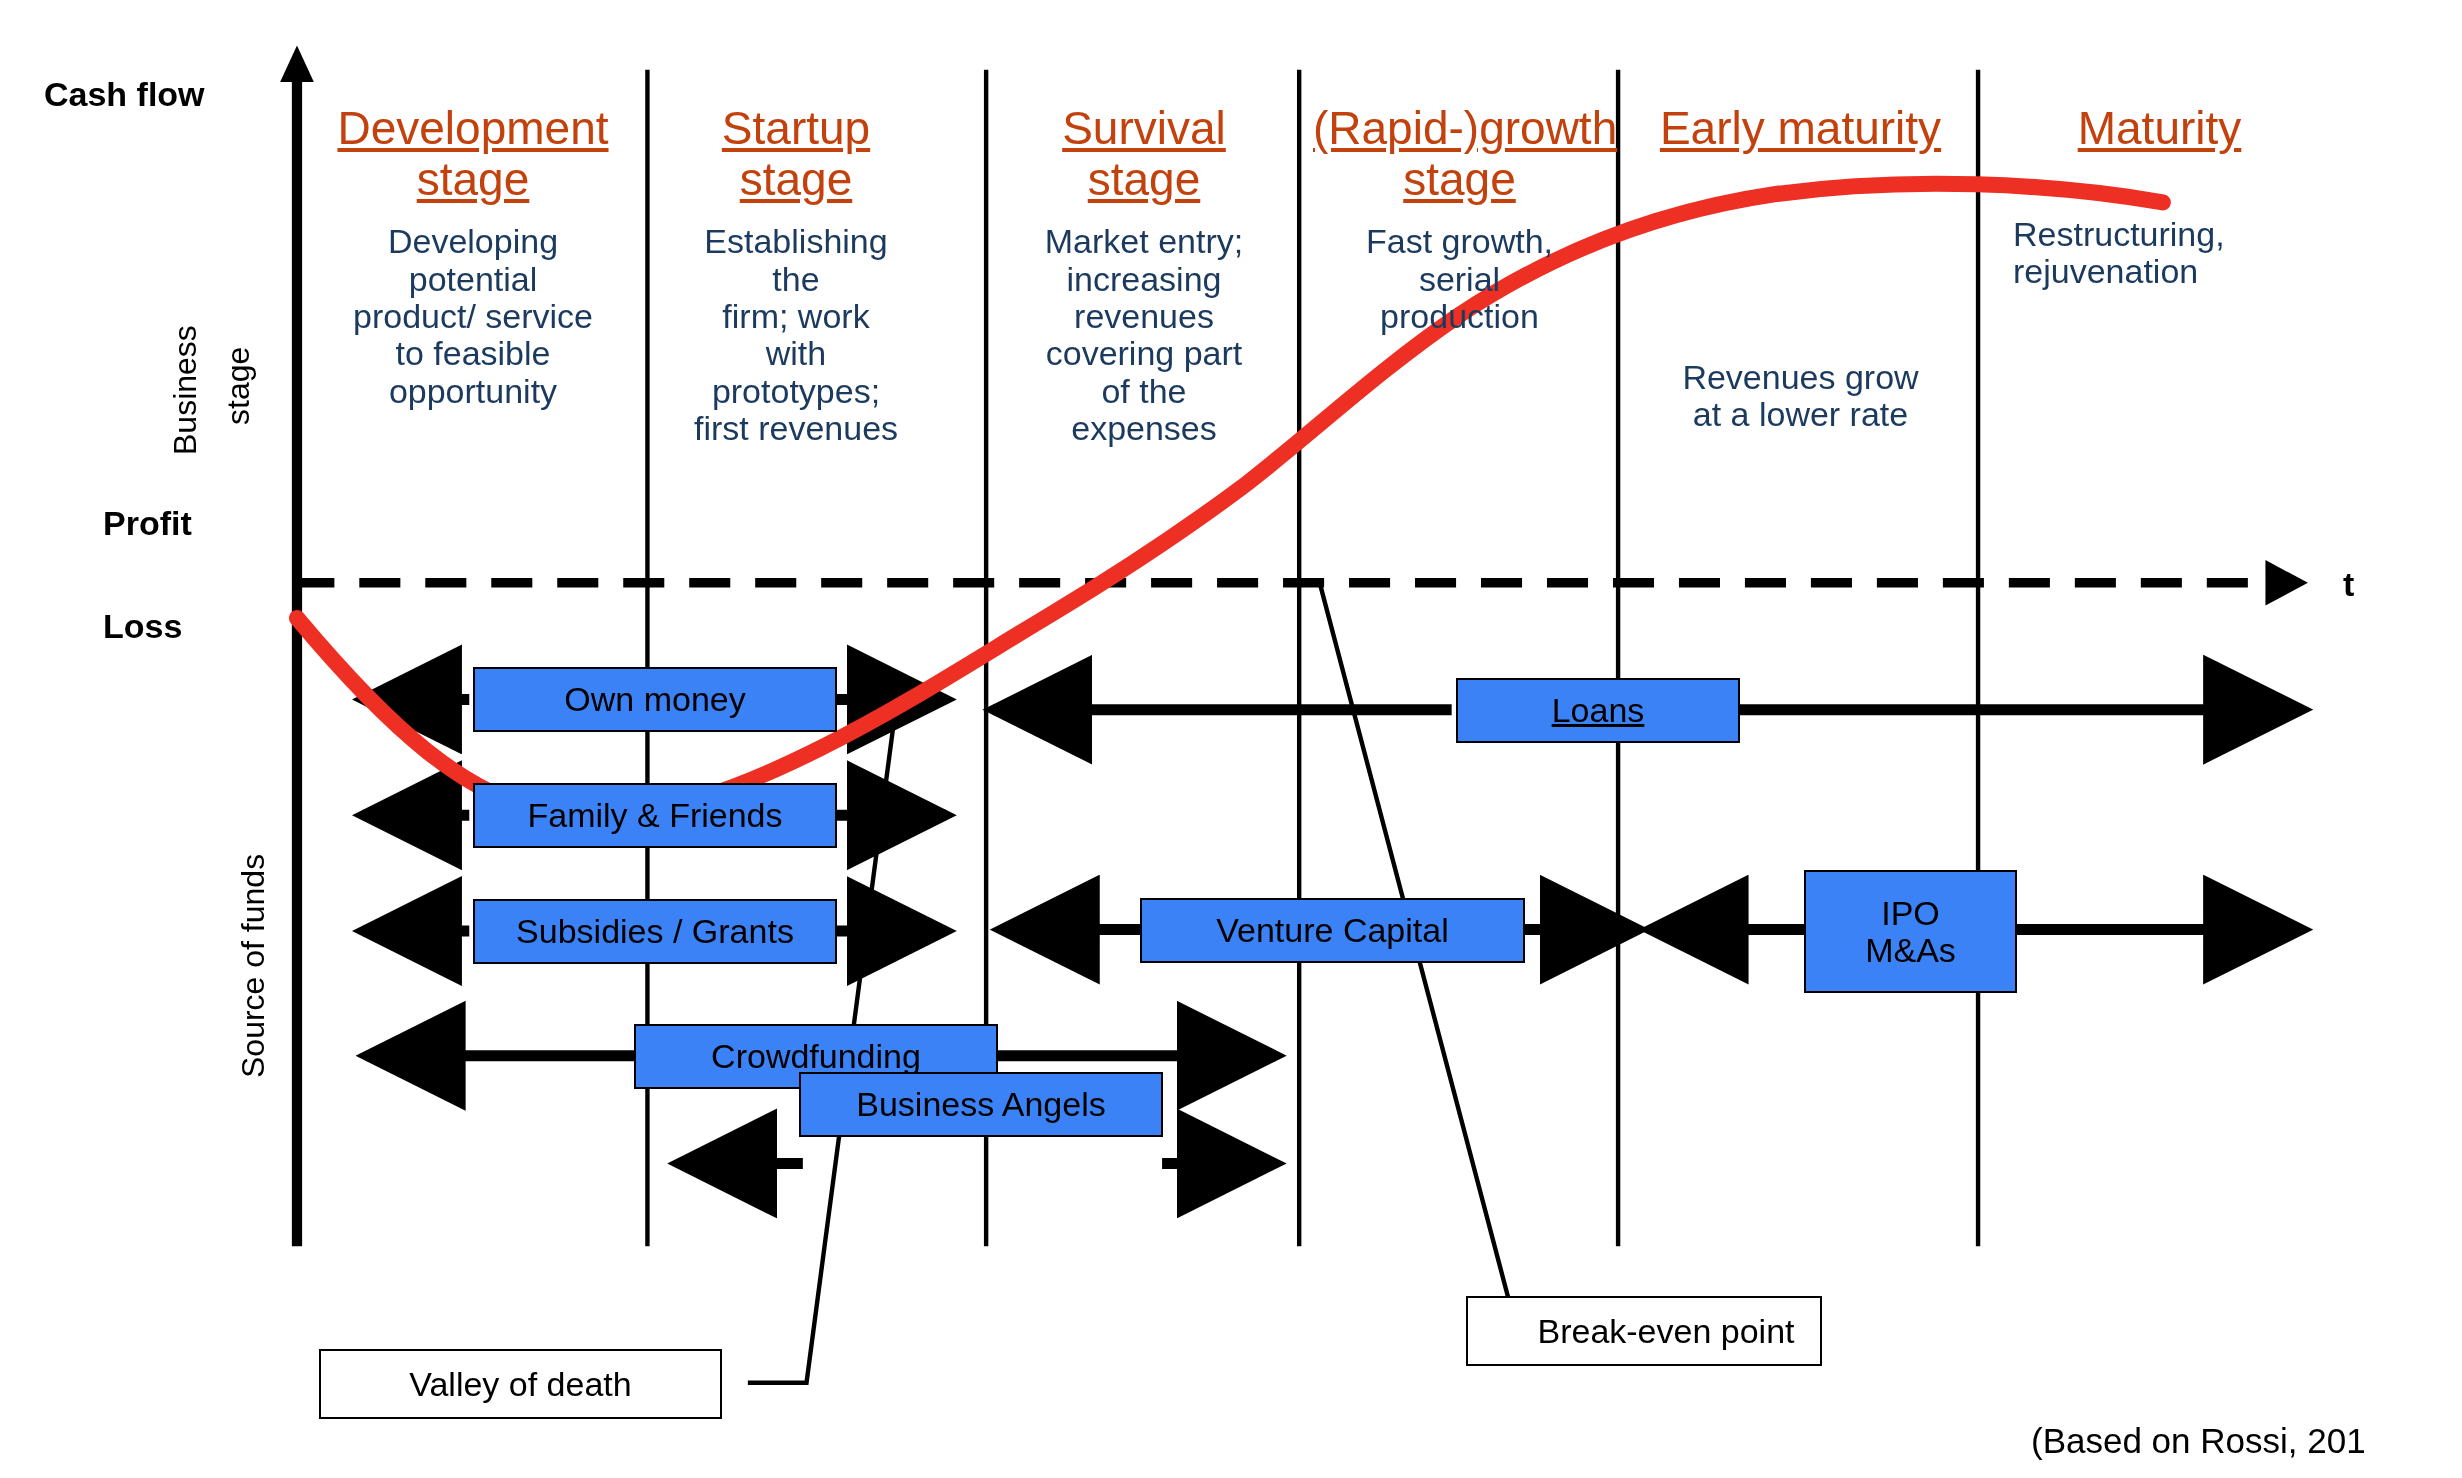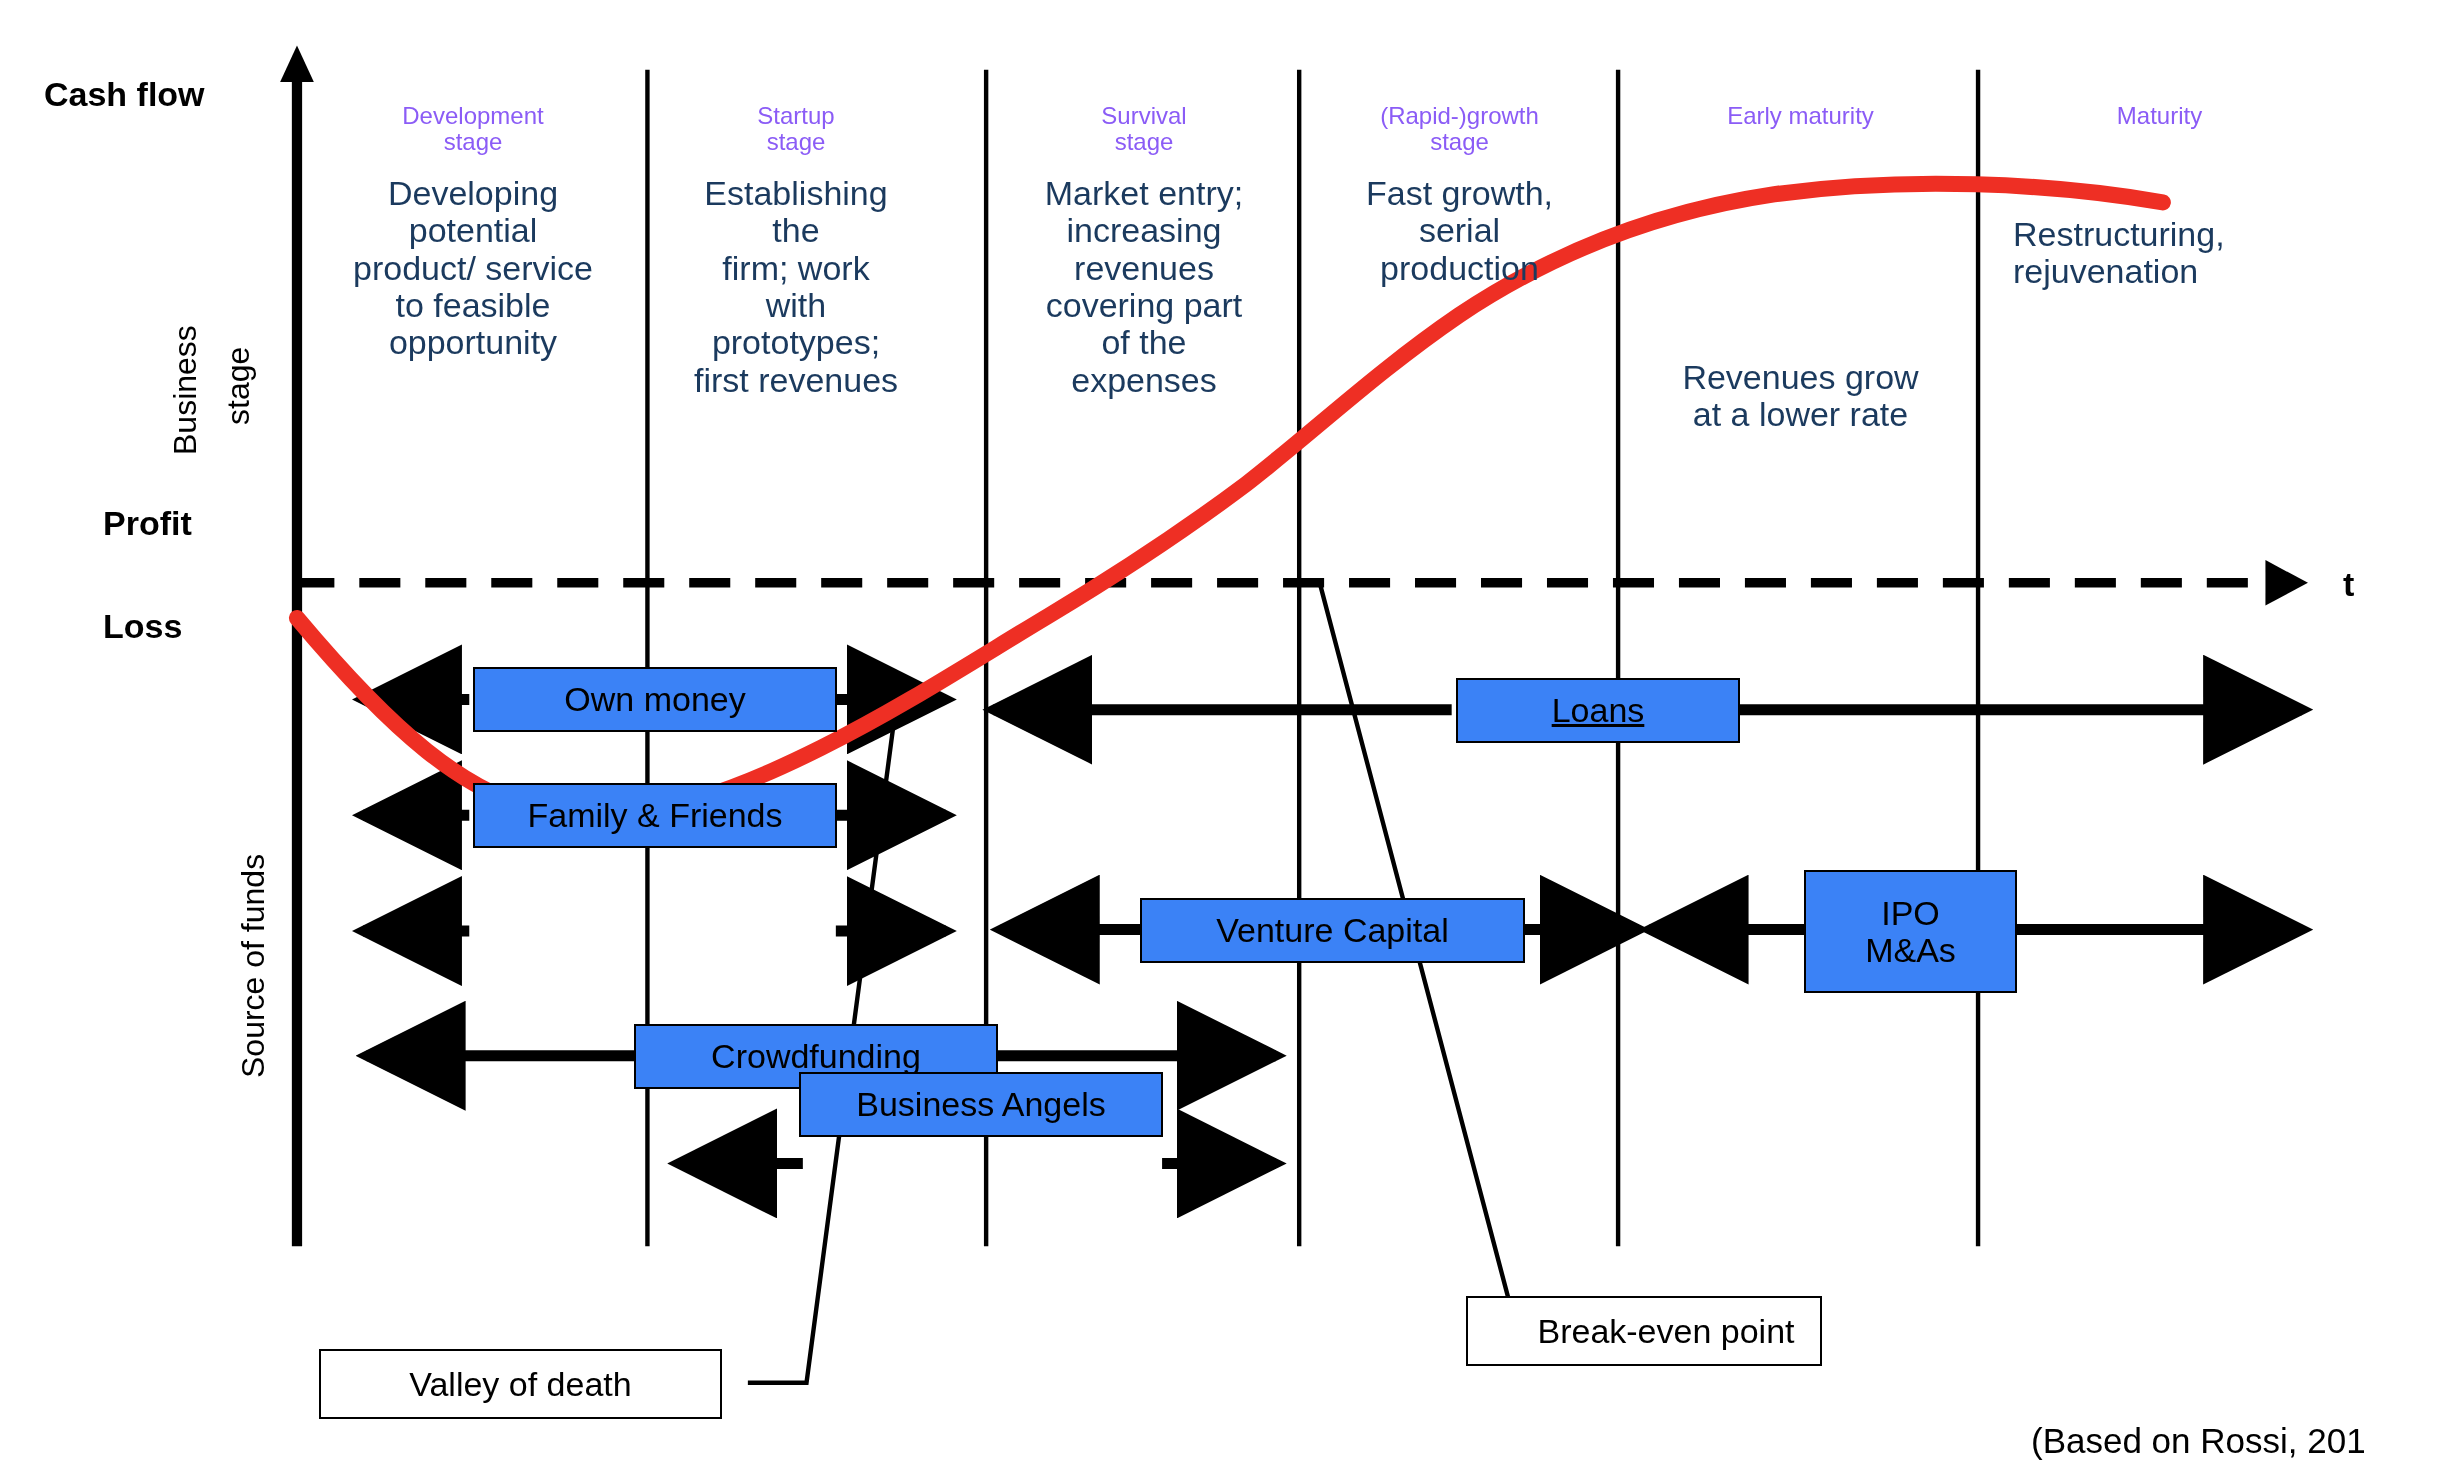--- a/index.html
+++ b/index.html
@@ -32,24 +32,25 @@
     white-space: nowrap;
     font-size: 34px;
     line-height: 1.05;
   }
   .stage-col {
     position: absolute;
     text-align: center;
     color: #1b3a5e;
   }
   .stage-title {
-    font-size: 24px;
+    font-size: 46px;
     line-height: 1.10;
+    text-decoration: underline;
     text-underline-offset: 3.7px;
-    color: #8b5cf6;
+    color: #c2410c;
   }
   .stage-desc {
     margin-top: 19px;
     font-size: 34px;
     line-height: 1.10;
     color: #1b3a5e;
   }
   .fund-box {
     position: absolute;
     background: #3b82f6;
@@ -248,20 +249,21 @@
   </div>
   <div class="stage-col" style="left:2013px; top:216px; width:345px; text-align:left;">
     <div class="stage-desc" style="margin-top:0; white-space:pre-line; text-align:left;">Restructuring,
 rejuvenation</div>
   </div>
 
   <div class="fund-box" style="left:473px; top:667px; width:364px; height:65px;">Own money</div>
 
   <div class="fund-box" style="left:473px; top:783px; width:364px; height:65px;">Family &amp; Friends</div>
 
+  <div class="fund-box" style="left:473px; top:899px; width:364px; height:65px;">Subsidies / Grants</div>
 
   <div class="fund-box" style="left:634px; top:1024px; width:364px; height:65px;">Crowdfunding</div>
 
   <div class="fund-box" style="left:799px; top:1072px; width:364px; height:65px;">Business Angels</div>
 
   <div class="fund-box" style="left:1456px; top:678px; width:284px; height:65px;text-decoration:underline;">Loans</div>
 
   <div class="fund-box" style="left:1140px; top:898px; width:385px; height:65px;">Venture Capital</div>
 
   <div class="fund-box" style="left:1804px; top:870px; width:213px; height:123px; flex-direction:column;">

